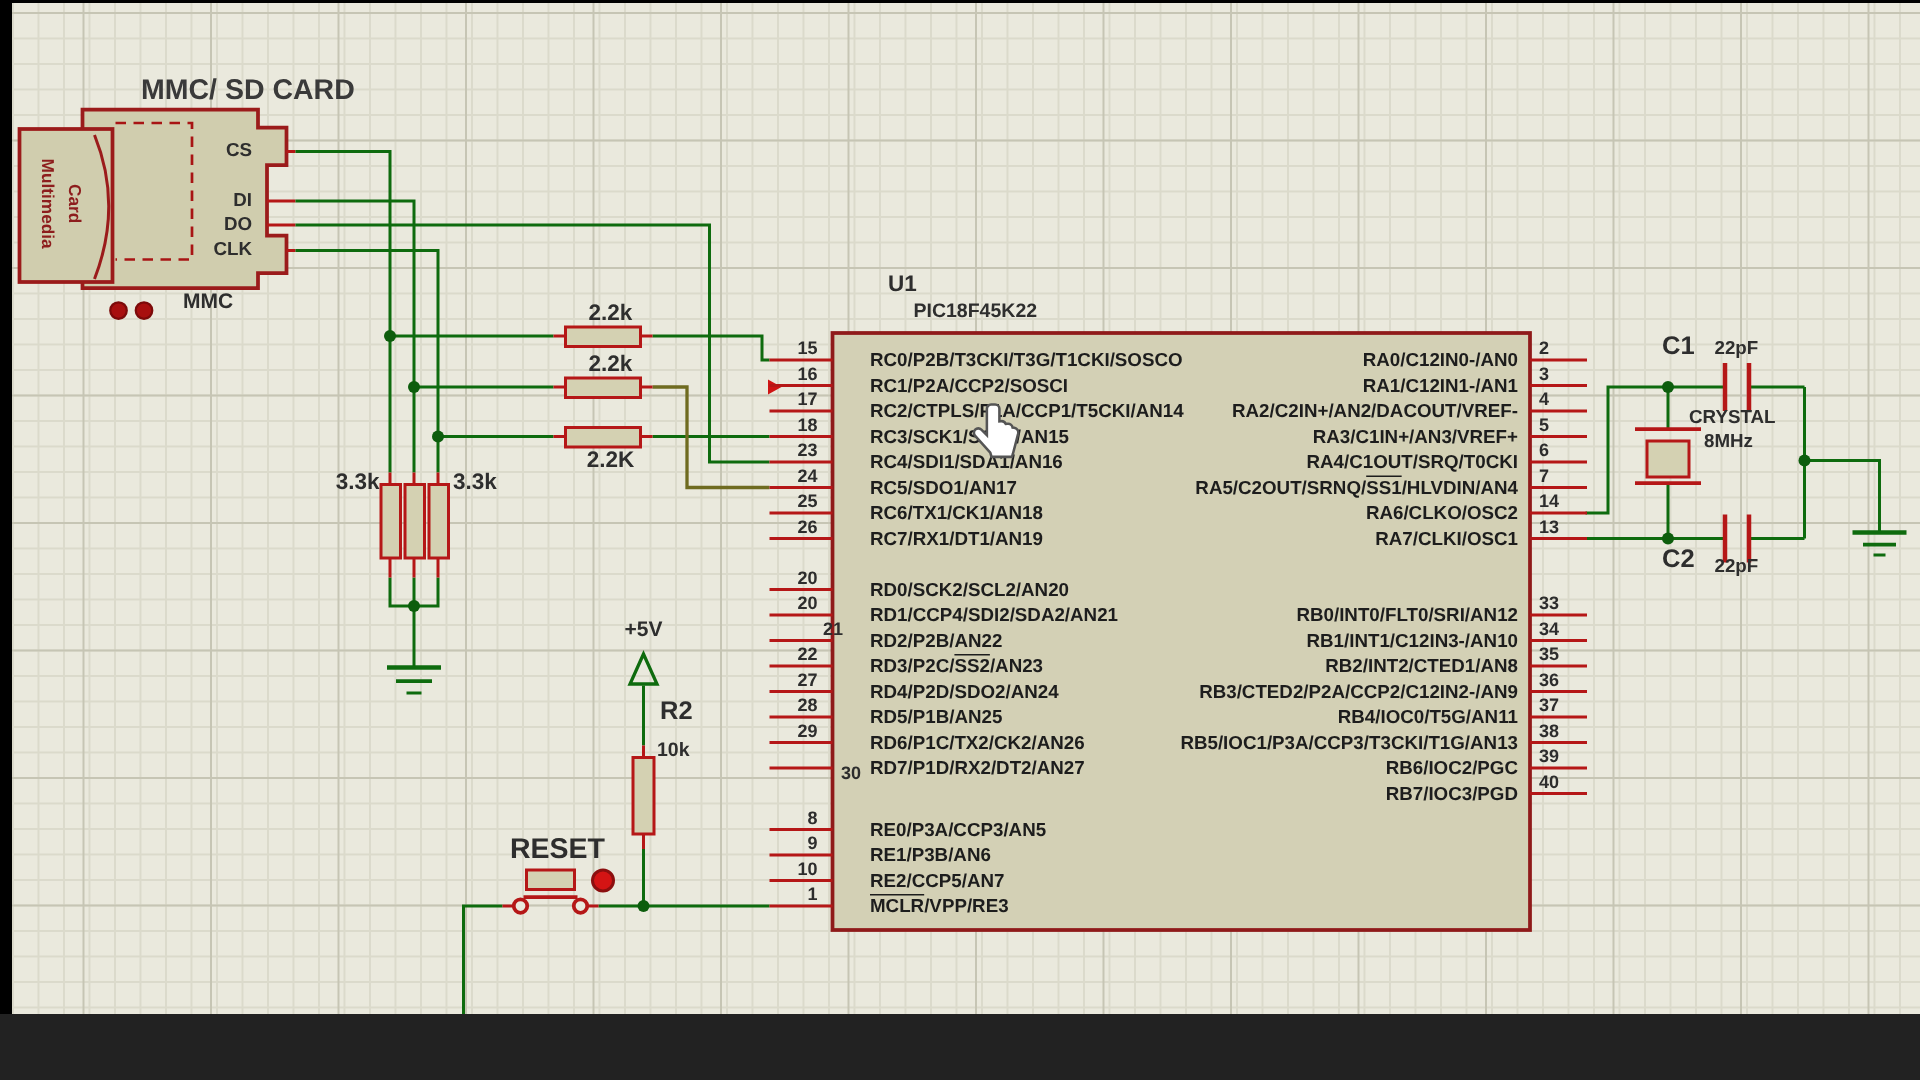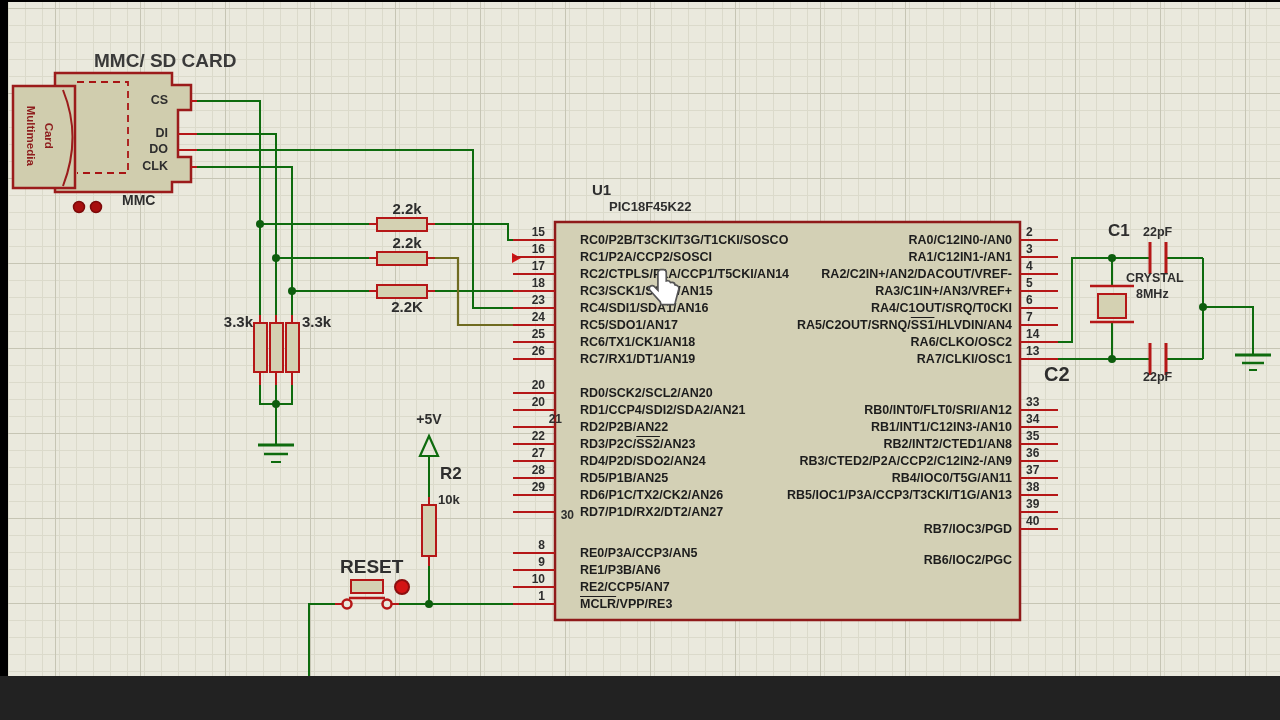--- a/index.html
+++ b/index.html
@@ -200,21 +200,21 @@
   <div class="lbl" style="left:438px;top:493px;font-size:13px">10k</div>
   <div class="lbl" style="left:340px;top:557px;font-size:19px;font-weight:600">RESET</div>
 
   <div class="lbl" style="left:592px;top:182px;font-size:15px">U1</div>
   <div class="lbl" style="left:609px;top:200px;font-size:13px">PIC18F45K22</div>
 
   <div class="lbl" style="left:1108px;top:222px;font-size:17px">C1</div>
   <div class="lbl" style="left:1143px;top:226px;font-size:12.5px">22pF</div>
   <div class="lbl" style="left:1126px;top:272px;font-size:12.5px">CRYSTAL</div>
   <div class="lbl" style="left:1136px;top:288px;font-size:12.5px">8MHz</div>
-  <div class="lbl" style="left:1044px;top:364px;font-size:20px">C2</div>
+  <div class="lbl" style="left:1108px;top:364px;font-size:17px">C2</div>
   <div class="lbl" style="left:1143px;top:371px;font-size:12.5px">22pF</div>
 
 
   <div class="pins">
       <div class="stub" style="top: 239px;"></div>
       <div class="pnum left" style="top: 225px;">15</div>
       <div class="pname left" style="top: 233px;">RC0/P2B/T3CKI/T3G/T1CKI/SOSCO</div>
       <div class="stub" style="top: 256px;"></div>
       <div class="pnum left" style="top: 242px;">16</div>
       <div class="pname left" style="top: 250px;">RC1/P2A/CCP2/SOSCI</div>
@@ -317,21 +317,21 @@
       <div class="pnum right" style="top: 446px;">36</div>
       <div class="pname right" style="top: 454px;">RB3/CTED2/P2A/CCP2/C12IN2-/AN9</div>
       <div class="stub right" style="top: 477px;"></div>
       <div class="pnum right" style="top: 463px;">37</div>
       <div class="pname right" style="top: 471px;">RB4/IOC0/T5G/AN11</div>
       <div class="stub right" style="top: 494px;"></div>
       <div class="pnum right" style="top: 480px;">38</div>
       <div class="pname right" style="top: 488px;">RB5/IOC1/P3A/CCP3/T3CKI/T1G/AN13</div>
       <div class="stub right" style="top: 511px;"></div>
       <div class="pnum right" style="top: 497px;">39</div>
-      <div class="pname right" style="top: 505px; margin-top: 48px;">RB6/IOC2/PGC</div>
+      <div class="pname right" style="top: 505px;">RB6/IOC2/PGC</div>
       <div class="stub right" style="top: 528px;"></div>
       <div class="pnum right" style="top: 514px;">40</div>
       <div class="pname right" style="top: 522px;">RB7/IOC3/PGD</div>
     </div>
 
   <svg id="cursor" width="34" height="40" viewBox="0 0 24 28">
     <path d="M9 1.8 C7.9 1.8 7 2.7 7 3.8 L7 16.2 L4.4 13.6 C3.6 12.8 2.3 12.8 1.5 13.6
              C0.7 14.4 0.7 15.7 1.5 16.5 L8.6 24.4 L9.2 26.4 L18.8 26.4 L19.3 24.8 L21.7 15.6
              C22 14.3 21.2 13 19.9 12.7 L19.1 12.6 C18.9 11.5 17.9 10.7 16.8 10.8 L15.9 10.9
              C15.5 10 14.6 9.5 13.6 9.6 L12.9 9.7 L12.9 3.8 C12.9 2.7 12 1.8 10.9 1.8 Z" fill="#ffffff" stroke="#555555" stroke-width="1.2"></path>

